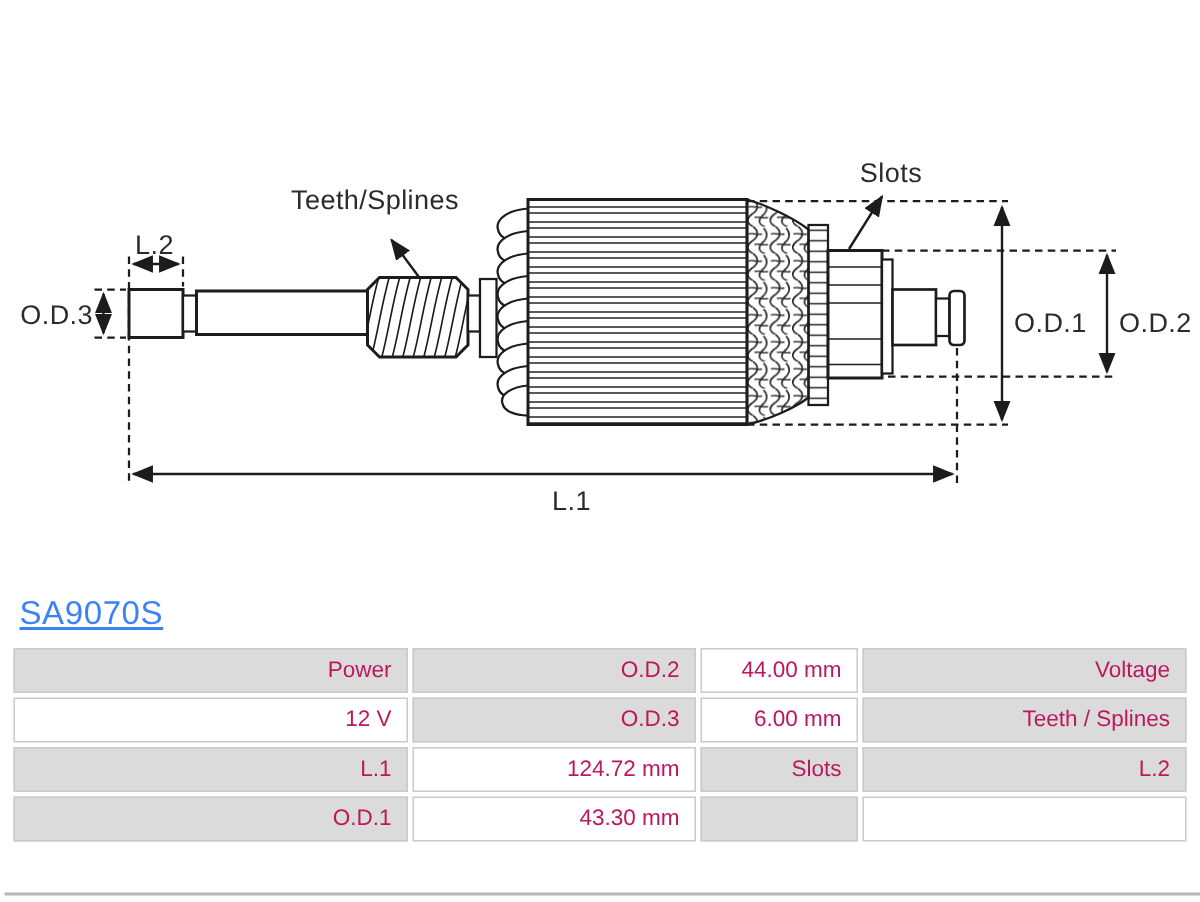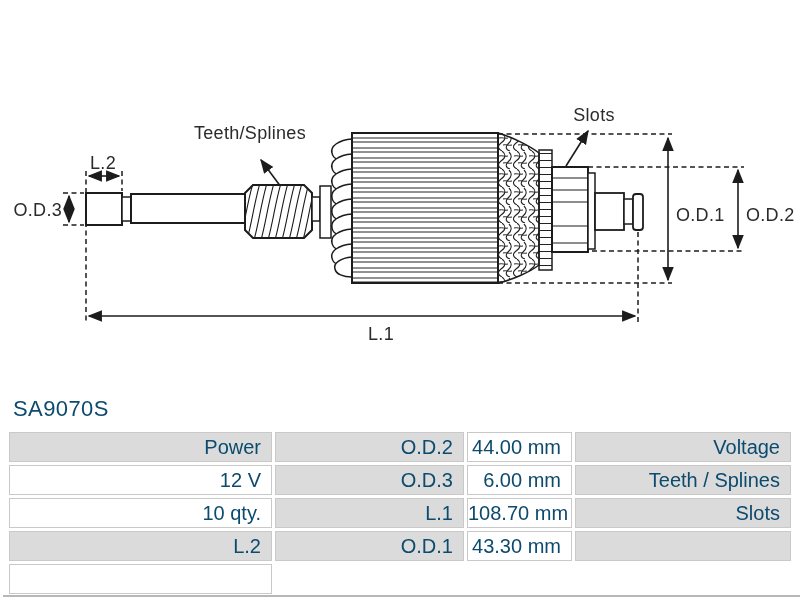--- a/index.html
+++ b/index.html
@@ -1,24 +1,24 @@
 <!DOCTYPE html>
 <html><head>
 <meta charset="utf-8">
 <style>
   html,body{margin:0;padding:0;background:#fff;}
   body{font-family:"Liberation Sans",sans-serif;}
   .page{position:relative;width:800px;height:601px;background:#ffffff;overflow:hidden;}
   svg.diagram{position:absolute;left:0;top:0;}
   svg text{font-family:"Liberation Sans",sans-serif;font-size:18px;fill:#2b2b2b;letter-spacing:.3px;}
-  .part-number{position:absolute;left:13px;top:396px;font-size:22px;color:#0c4a6e;letter-spacing:.4px;}
+  .part-number{position:absolute;left:13px;top:396px;font-size:22px;color:#3b82f6;letter-spacing:.4px;text-decoration:underline;}
   .spec-table{position:absolute;left:9px;top:432px;width:782px;display:grid;
               grid-template-columns:263px 189px 105px 1fr;gap:3px;}
   .cell{box-sizing:border-box;height:30px;line-height:28px;border:1px solid #c9c9c9;
-        text-align:right;padding-right:10px;font-size:20px;color:#0c4a6e;
+        text-align:right;padding-right:10px;font-size:15px;color:#be185d;
         white-space:nowrap;overflow:hidden;}
   .cell.label{background:#dbdbdb;}
   .cell.value{background:#ffffff;}
   .divider{position:absolute;left:3px;top:595px;width:797px;height:2px;background:#b7b7b7;}
 </style>
 </head>
 <body>
 
 <div class="page">
 
@@ -138,23 +138,22 @@
 
   <div class="spec-table">
       <div class="cell label">Power</div>
       <div class="cell label">O.D.2</div>
       <div class="cell value">44.00 mm</div>
       <div class="cell label">Voltage</div>
       <div class="cell value">12 V</div>
       <div class="cell label">O.D.3</div>
       <div class="cell value">6.00 mm</div>
       <div class="cell label">Teeth / Splines</div>
-      <div class="cell value">10 qty.</div>
       <div class="cell label">L.1</div>
-      <div class="cell value">108.70 mm</div>
+      <div class="cell value">124.72 mm</div>
       <div class="cell label">Slots</div>
       <div class="cell label">L.2</div>
       <div class="cell label">O.D.1</div>
       <div class="cell value">43.30 mm</div>
       <div class="cell label"></div>
       <div class="cell value"></div>
     </div>
 
   <div class="divider"></div>
 </div>

